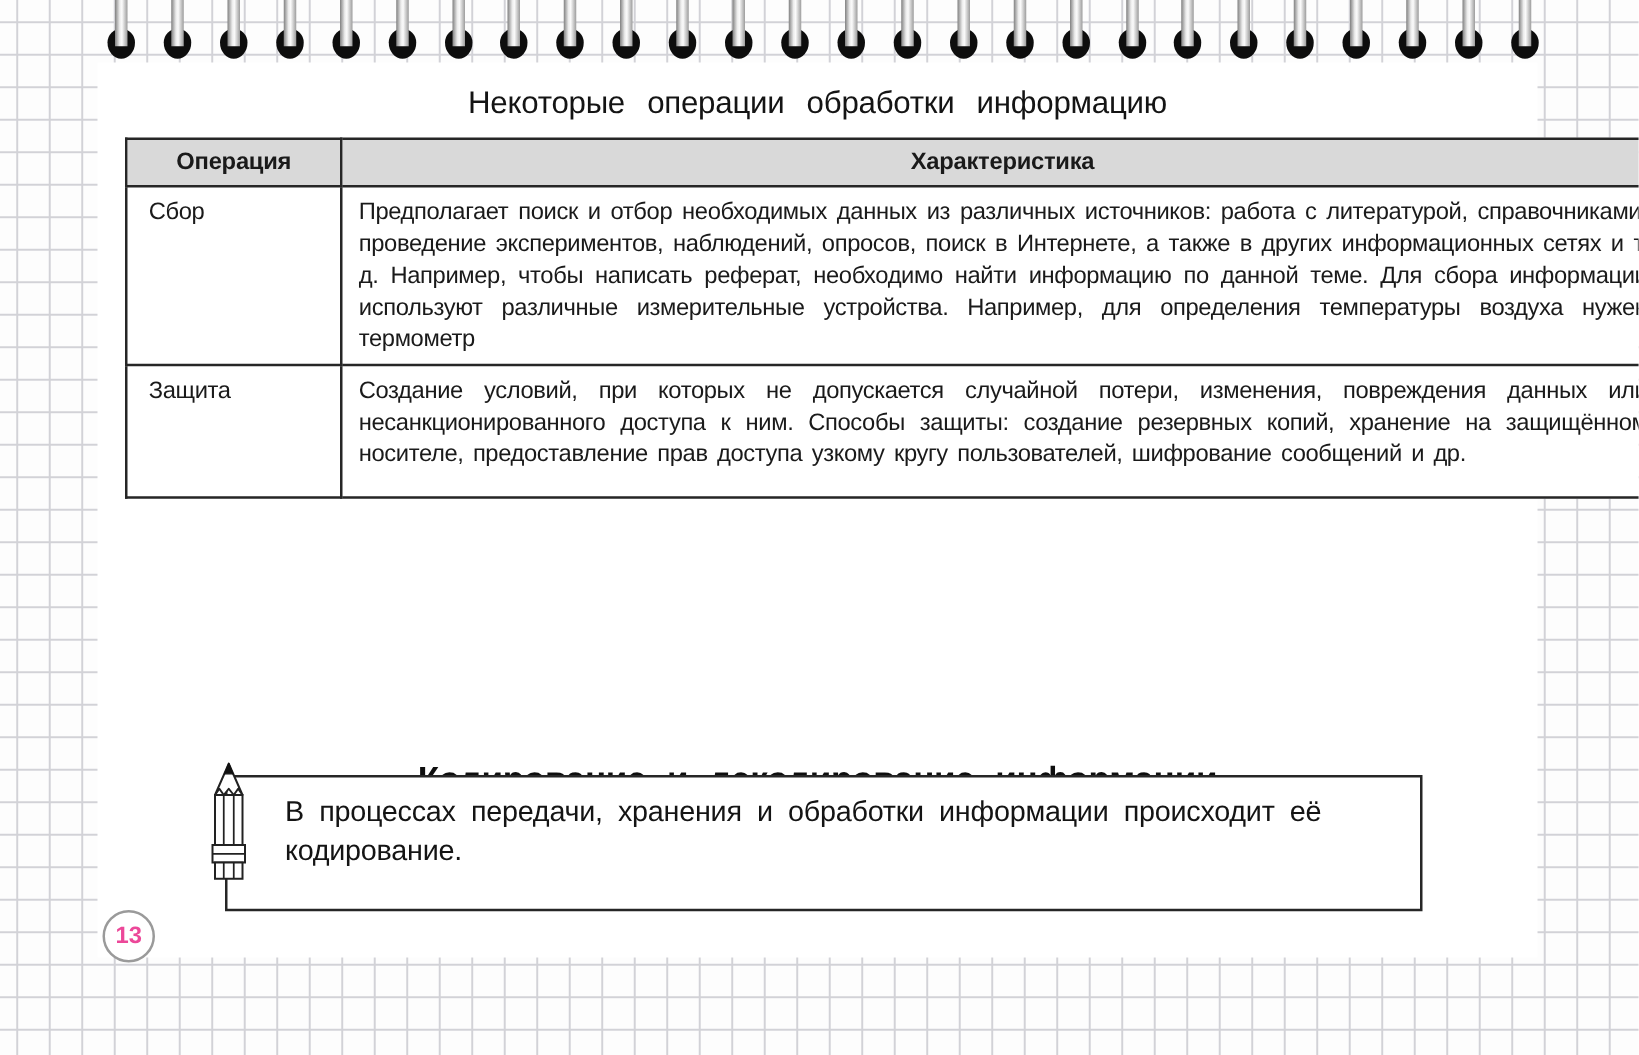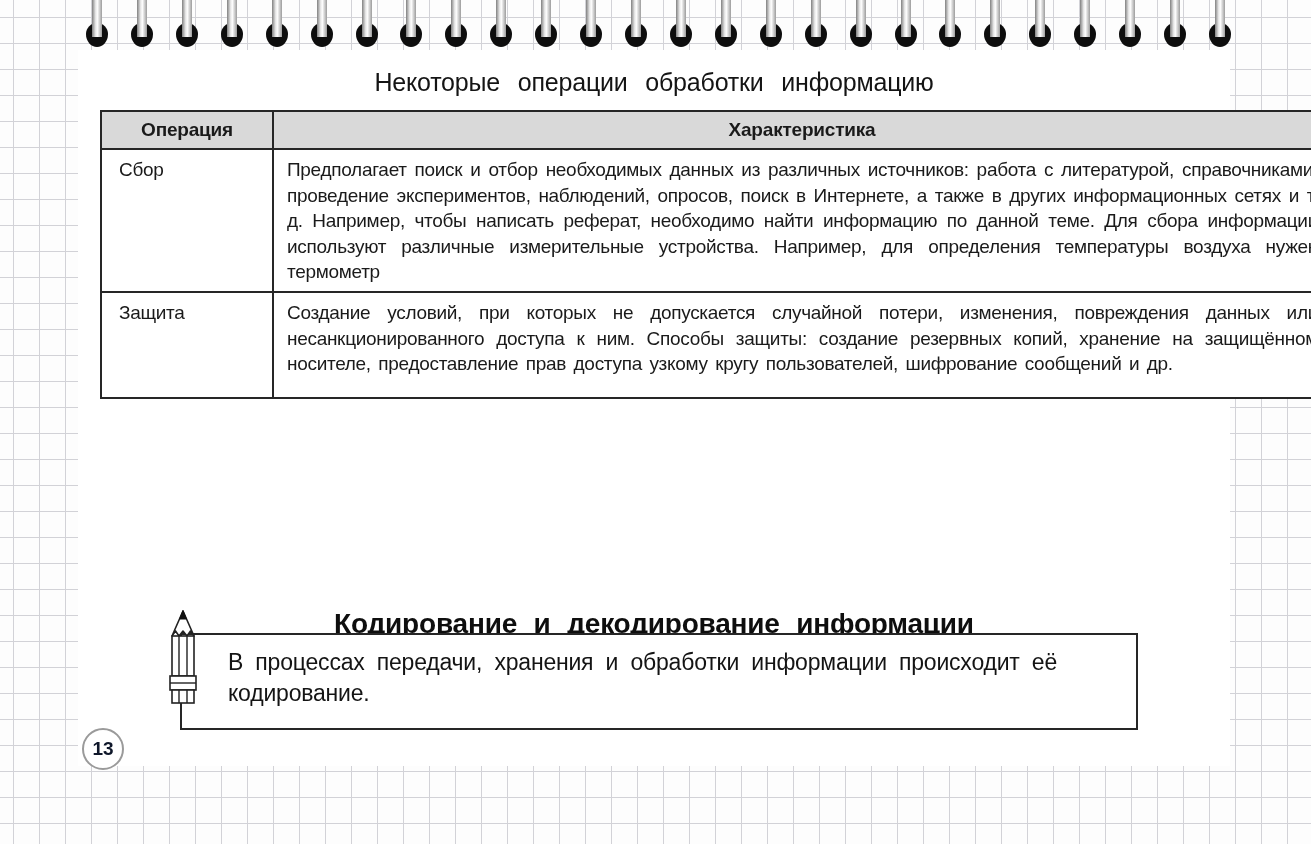--- a/index.html
+++ b/index.html
@@ -61,37 +61,37 @@
 
   
   .section-heading{
     position:absolute; left:78px; top:568px; width:1152px;
     text-align:center; font-size:28px; font-weight:bold; word-spacing:9px;
     letter-spacing:-0.2px; color:#0e0e0e;margin-top:40px;
   }
 
   
   .note-box{
-    position:absolute; left:180px; top:620px; width:958px; height:97px;
-    border:2px solid #262626; background:#fff; box-sizing:border-box;margin-top:13px;
+    position:absolute; left:180px; top:620px; width:958px; height:109px;
+    border:2px solid #262626; background:#fff; box-sizing:border-box;
   }
   .note-text{
     padding:12px 24px 0 46px; font-size:23px; line-height:31px;
     word-spacing:6px; letter-spacing:-0.2px; text-align:left; color:#141414;
   }
   .pencil{
     position:absolute; left:166px; top:610px; width:34px; height:96px;
   }
 
   
   .page-num{
     position:absolute; left:82px; top:728px; width:42px; height:42px;
     border:2px solid #9a9a9a; border-radius:50%; background:#fff;
     box-sizing:border-box; display:flex; align-items:center; justify-content:center;
-    font-size:19px; font-weight:bold; color:#0f172a;
+    font-size:19px; font-weight:bold; color:#ec4899;
   }
 </style>
 </head>
 <body>
 
 <div class="canvas">
 
   <div class="sheet"></div>
 
   <div class="binding">

